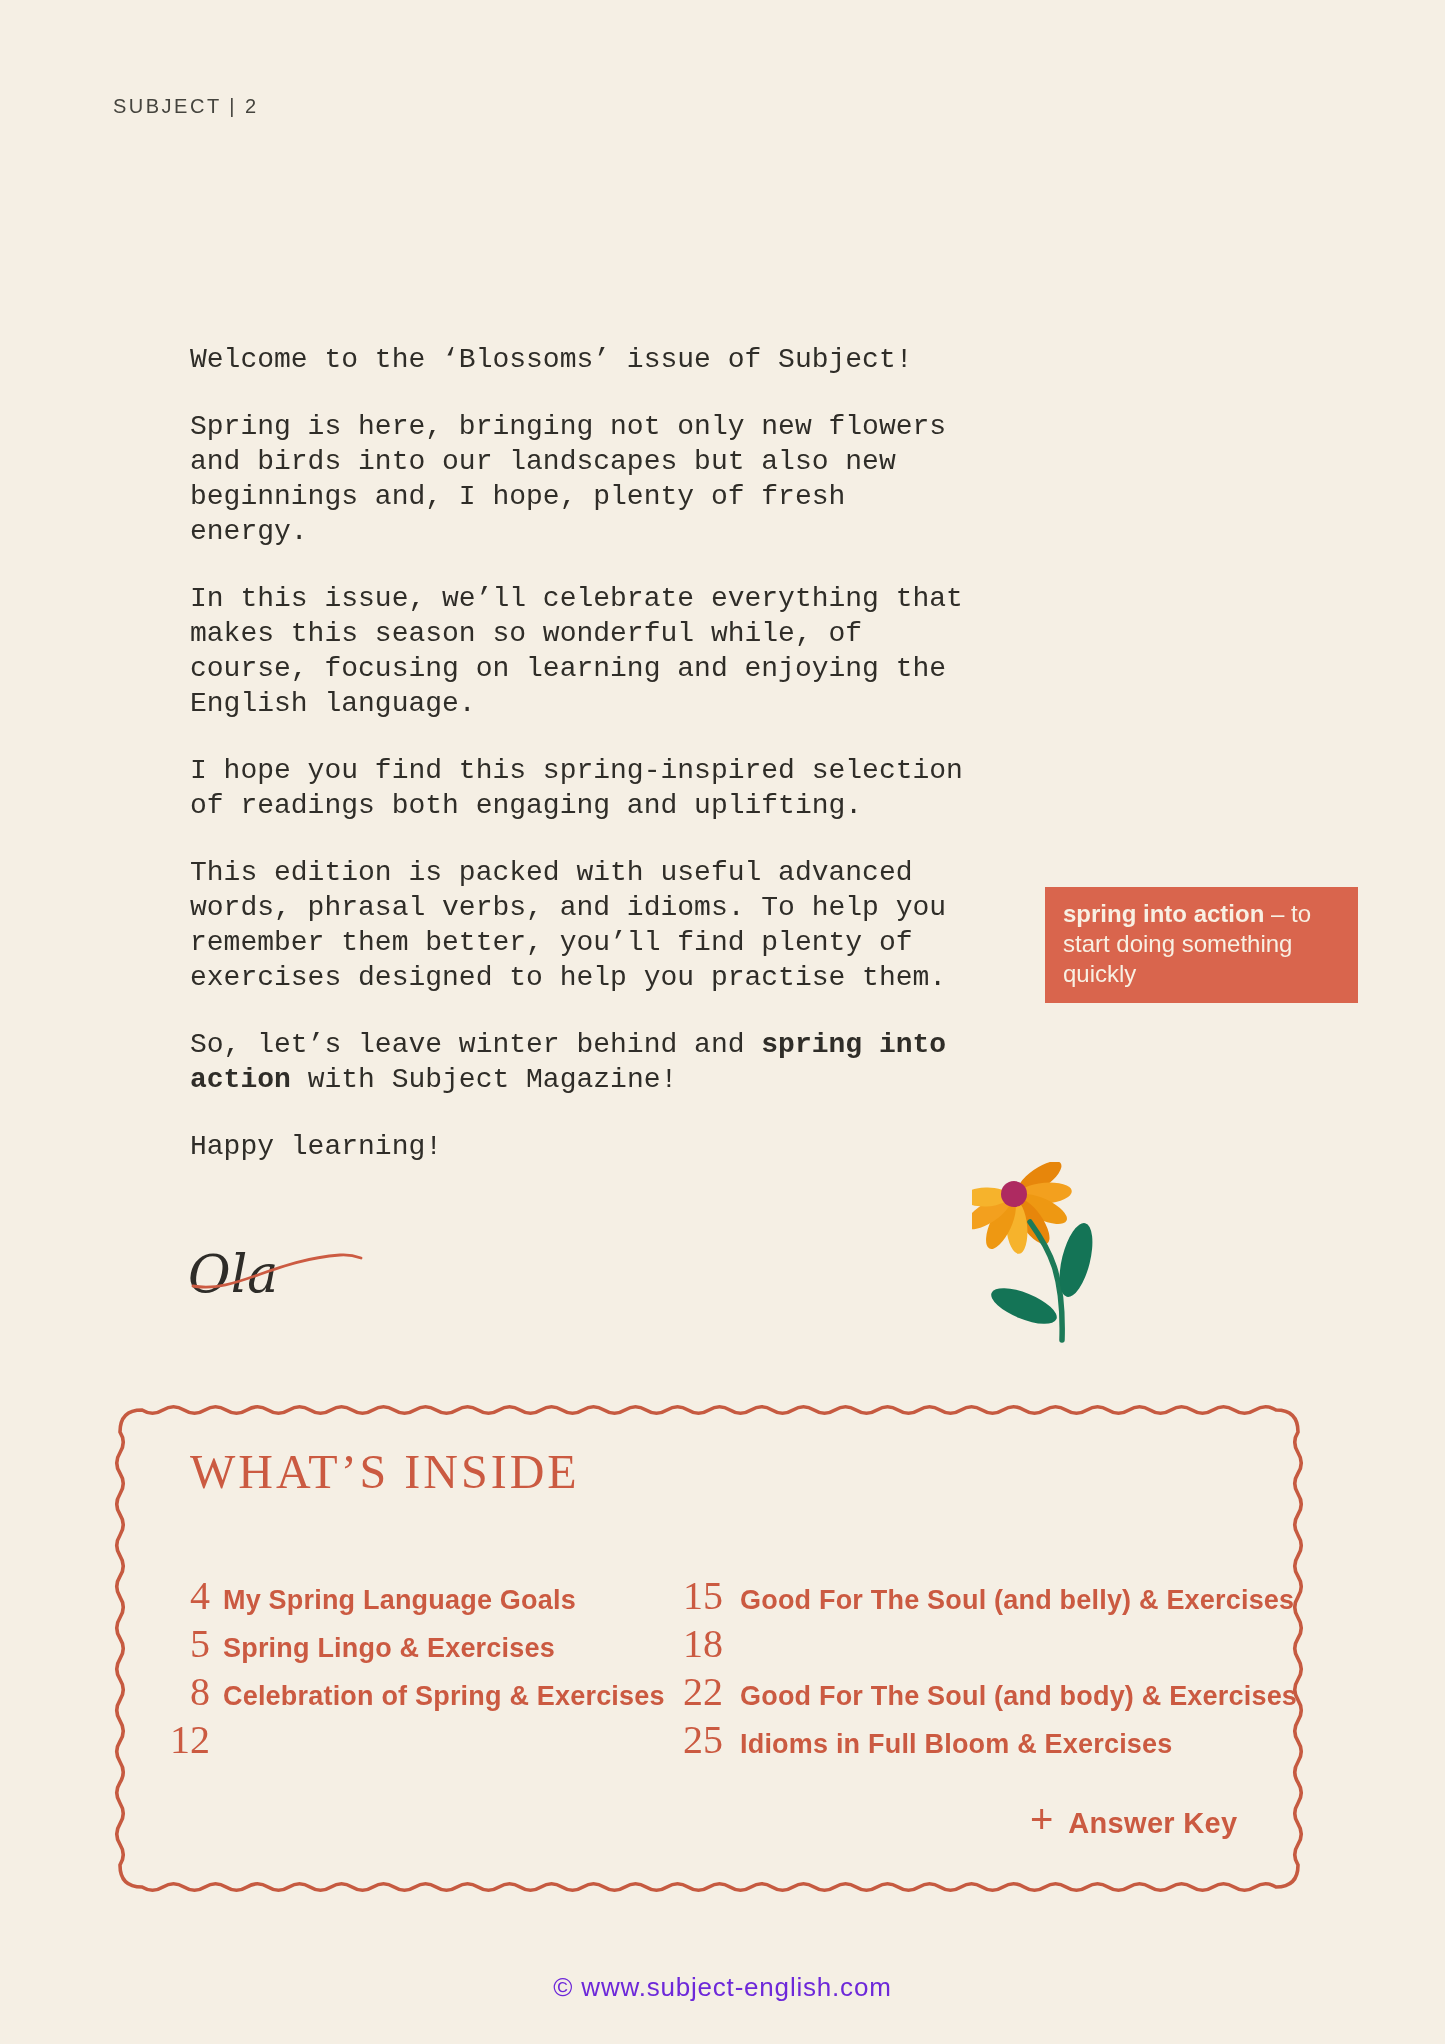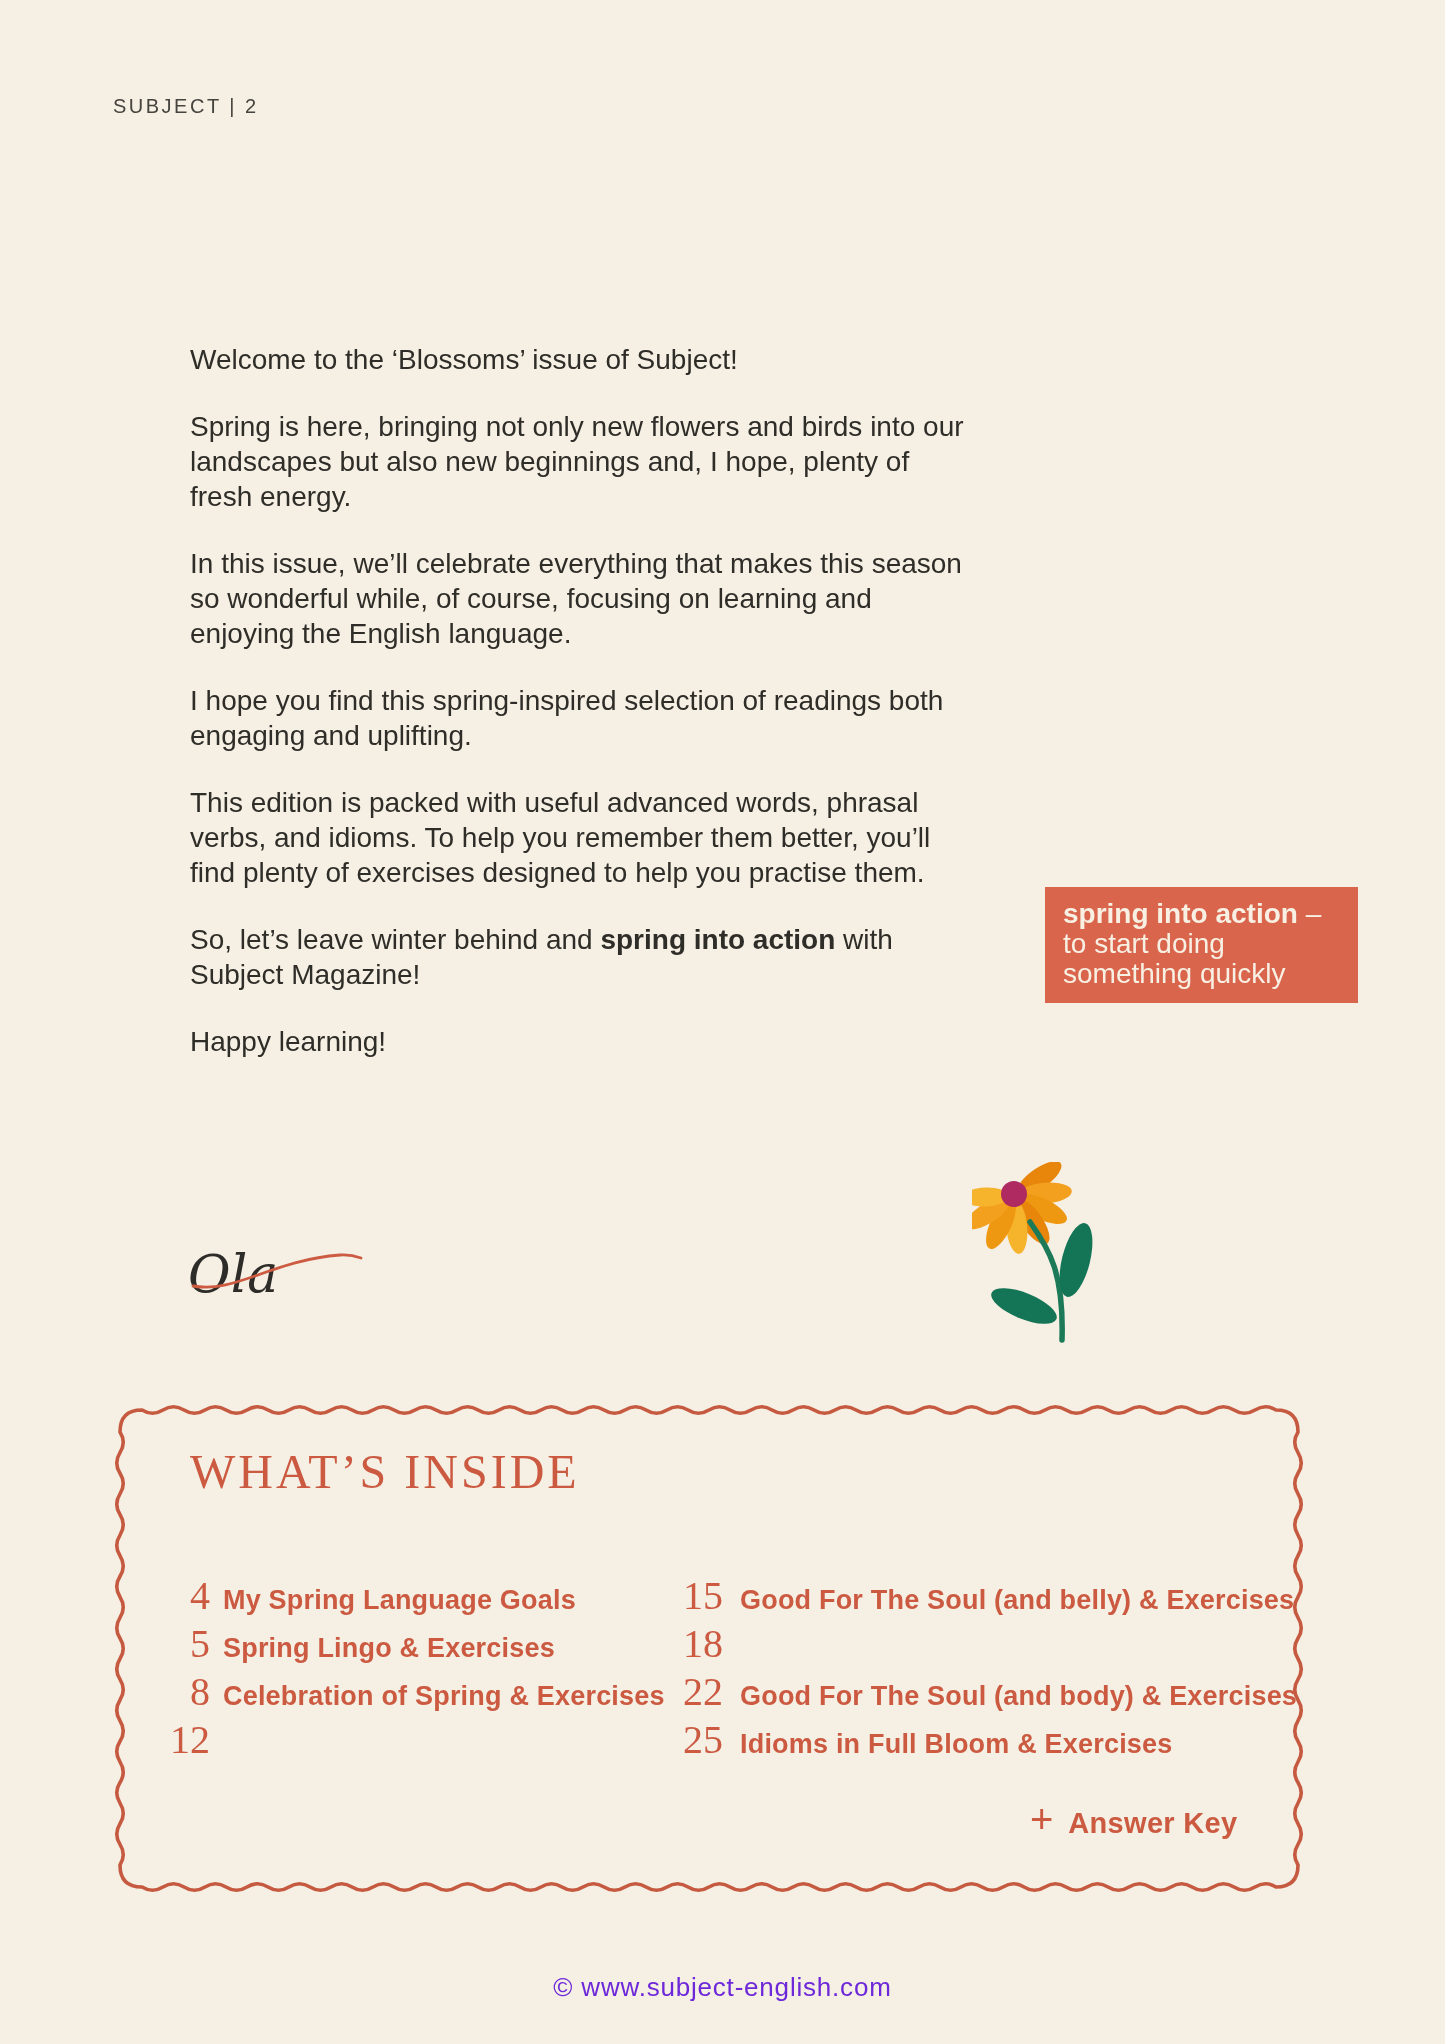--- a/index.html
+++ b/index.html
@@ -10,34 +10,34 @@
     overflow:hidden;
     font-family:"Liberation Sans",sans-serif;
   }
   .masthead{
     position:absolute;left:113px;top:88px;
     font-size:20px;letter-spacing:2.5px;
     color:#45443e;font-weight:500;margin-top:7px;
   }
   .letter{
     position:absolute;left:190px;top:342px;width:782px;
-    font-family:Liberation Sans, sans-serif;
+    font-family:Liberation Mono, monospace;
     font-size:28px;line-height:35px;
     color:#2f2d28;
   }
   .letter p{margin:0 0 32px 0;}
   .letter p:last-child{margin-bottom:12px;}
   .letter .bold{font-weight:700;}
   .callout{
     position:absolute;left:1045px;top:887px;width:313px;
     box-sizing:border-box;
     background:#d9654d;
     color:#f8f0e3;
     padding:12px 18px 14px 18px;
-    font-size:28px;line-height:30px;
+    font-size:24px;line-height:30px;
   }
   .callout .term{font-weight:700;}
   .signature{
     position:absolute;left:188px;top:1196px;
     font-family:"DejaVu Serif",serif;
     font-style:italic;
     font-size:52px;color:#2e2c28;margin-top:48px;
   }
   .sig-underline{position:absolute;left:190px;top:1250px;}
   .flower{position:absolute;left:972px;top:1162px;}

